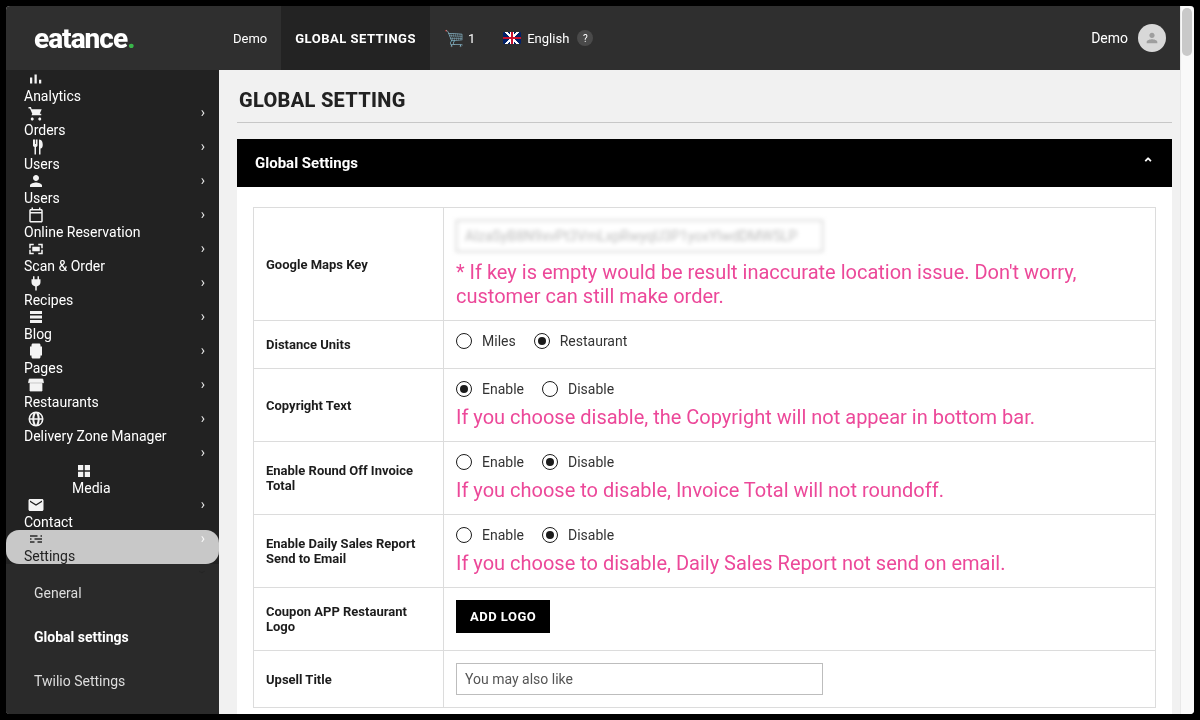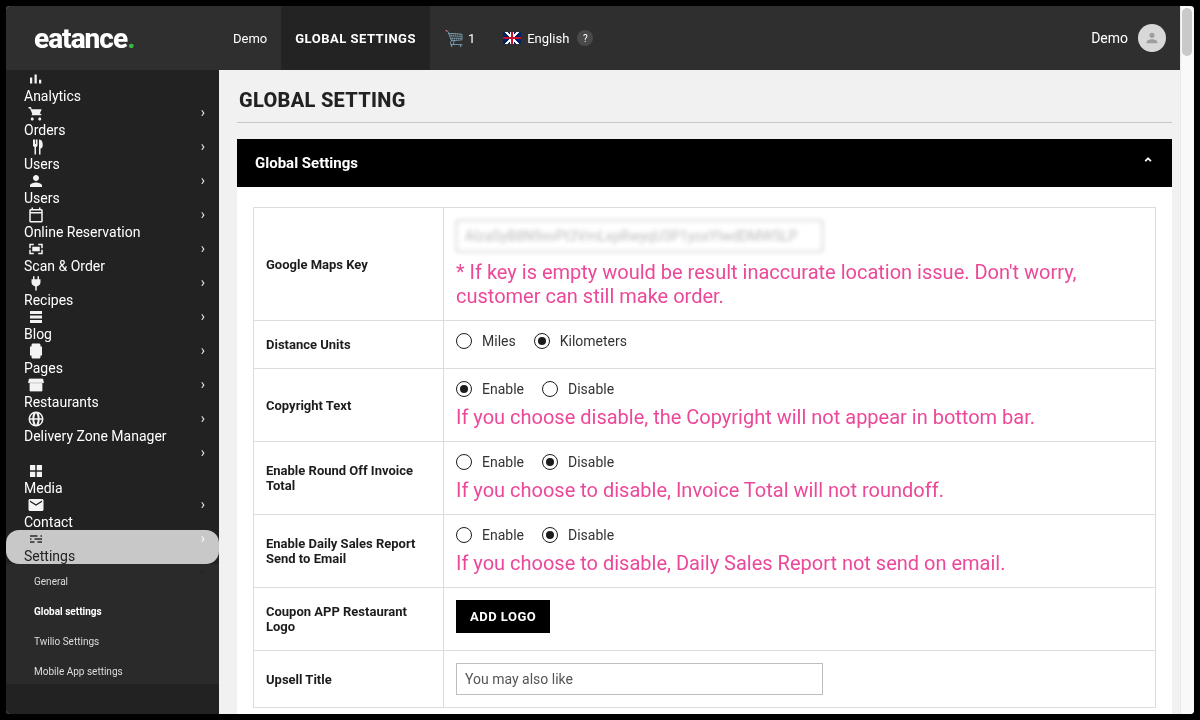--- a/index.html
+++ b/index.html
@@ -33,21 +33,21 @@
 
   
   .shell{display:flex;height:calc(100% - 48px);}
   .sidebar{width:213px;background:#222;color:#fff;overflow-y:hidden;flex-shrink:0;}
   .side-item{display:flex;align-items:flex-start;padding:0 14px 0 18px;height:34px;font-size:14px;cursor:pointer;border-bottom:0;flex-direction:column;}
   .side-item .ico{width:24px;display:inline-flex;justify-content:center;font-size:16px;margin-right:10px;opacity:.95;}
   .side-item .chev{margin-left:auto;font-size:14px;opacity:.9;}
   .side-item.active{background:#c8c8c8;color:#222;border-radius:13px;}
   .side-item.active .chev{transform:rotate(90deg) scaleX(.8);opacity:.7;}
   .side-sub{background:#2a2a2a;}
-  .side-sub .sub-item{padding:12px 14px 7px 28px;font-size:10px;color:#ddd;cursor:pointer;}
+  .side-sub .sub-item{padding:21px 14px 7px 28px;font-size:14px;color:#ddd;cursor:pointer;}
   .side-sub .sub-item.sel{font-weight:700;color:#fff;}
 
   
   .main{flex:1;overflow:hidden;padding:14px 22px 0 18px;position:relative;}
   .page-title{font-size:20px;font-weight:800;color:#222;padding:4px 0 10px 2px;border-bottom:1px solid #c7c7c7;margin-bottom:16px;letter-spacing:.3px;}
   .panel{background:#fff;}
   .panel-head{background:#000;color:#fff;padding:15px 18px;font-size:15px;font-weight:700;display:flex;align-items:center;}
   .panel-head .caret{margin-left:auto;font-size:14px;}
   .form-table{width:calc(100% - 32px);margin:20px 16px 0 16px;border:1px solid #dcdcdc;border-bottom:none;background:#fff;}
   .row{display:flex;border-bottom:1px solid #dcdcdc;}
@@ -199,21 +199,21 @@
         </div>
         <div class="side-item">
           <span class="ico">
             <svg viewBox="0 0 24 24">
               <path d="M12 2a10 10 0 100 20 10 10 0 000-20zm7.9 9h-3a16 16 0 00-1.4-6.3A8 8 0 0119.9 11zM12 4c1 1.5 2 3.8 2.2 7H9.8C10 7.8 11 5.5 12 4zM8.5 4.7A16 16 0 007.1 11h-3a8 8 0 014.4-6.3zM4.1 13h3c.2 2.4.7 4.6 1.4 6.3A8 8 0 014.1 13zM12 20c-1-1.5-2-3.8-2.2-7h4.4c-.2 3.2-1.2 5.5-2.2 7zm3.5-.7c.7-1.7 1.2-3.9 1.4-6.3h3a8 8 0 01-4.4 6.3z"></path>
             </svg>
           </span>
           <span>Delivery Zone Manager</span>
           <span class="chev">›</span>
         </div>
-        <div class="side-item" style="margin-top: 18px;">
+        <div class="side-item" style="margin-top: 18px; margin-left: 48px;">
           <span class="ico">
             <svg viewBox="0 0 24 24">
               <path d="M4 4h7v7H4zM13 4h7v7h-7zM4 13h7v7H4zM13 13h7v7h-7z"></path>
             </svg>
           </span>
           <span>Media</span>
           <span class="chev">›</span>
         </div>
         <div class="side-item">
           <span class="ico">
@@ -255,21 +255,21 @@
               <div class="lab">Google Maps Key</div>
               <div class="field"><input class="text-input blur" value="AIzaSyB8N9xvPt3VmLxpRwyqU3P1yoxYlwdDMW5LP" style=""><div class="hint">* If key is empty would be result inaccurate location issue. Don't worry, customer can still make order.</div></div>
             </div>
             <div class="row">
               <div class="lab">Distance Units</div>
               <div class="field">
                 <div class="radio-line">
                   <span class="radio"></span>
                   <span class="radio-label">Miles</span>
                   <span class="radio checked"></span>
-                  <span class="radio-label">Kilometers</span>
+                  <span class="radio-label">Restaurant</span>
                 </div>
               </div>
             </div>
             <div class="row">
               <div class="lab">Copyright Text</div>
               <div class="field">
                 <div class="radio-line">
                   <span class="radio checked"></span>
                   <span class="radio-label">Enable</span>
                   <span class="radio"></span>

